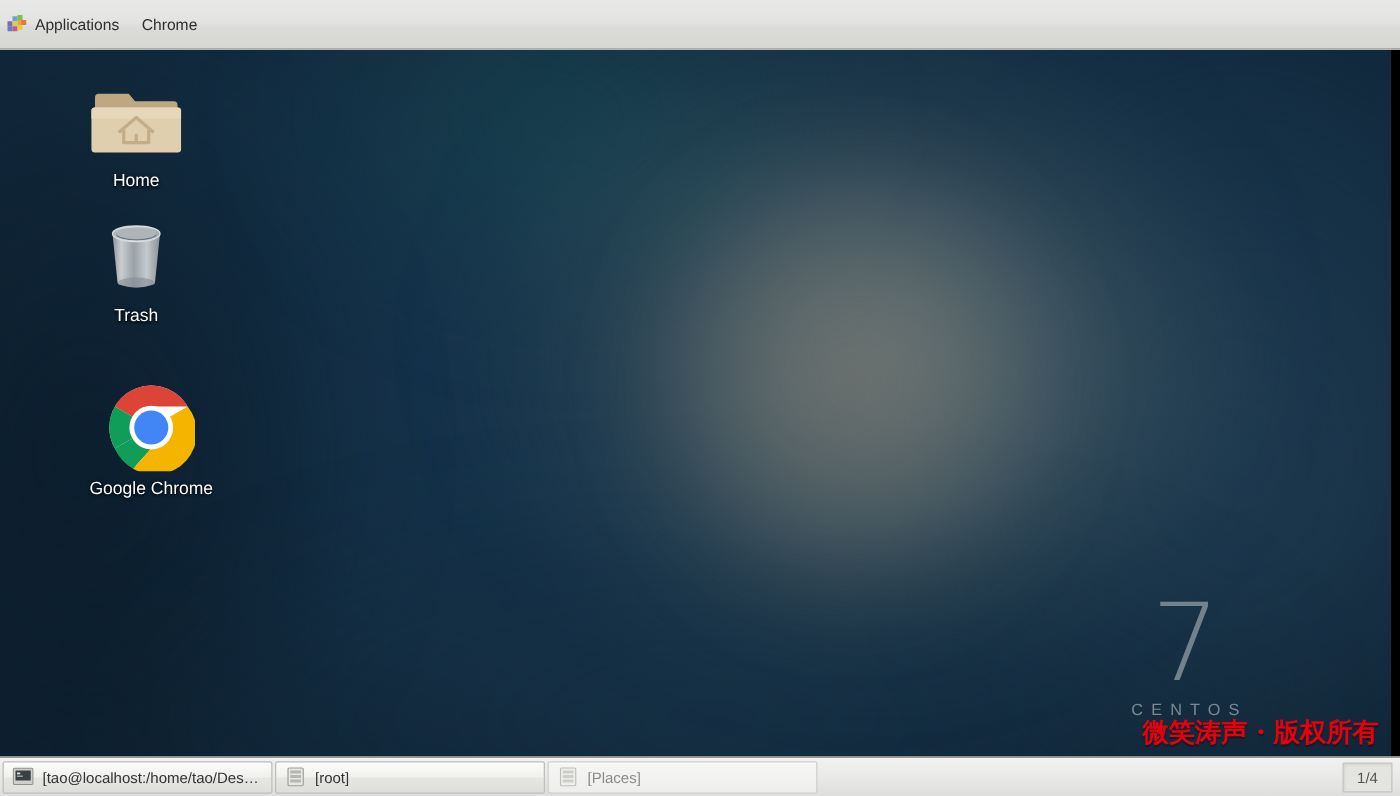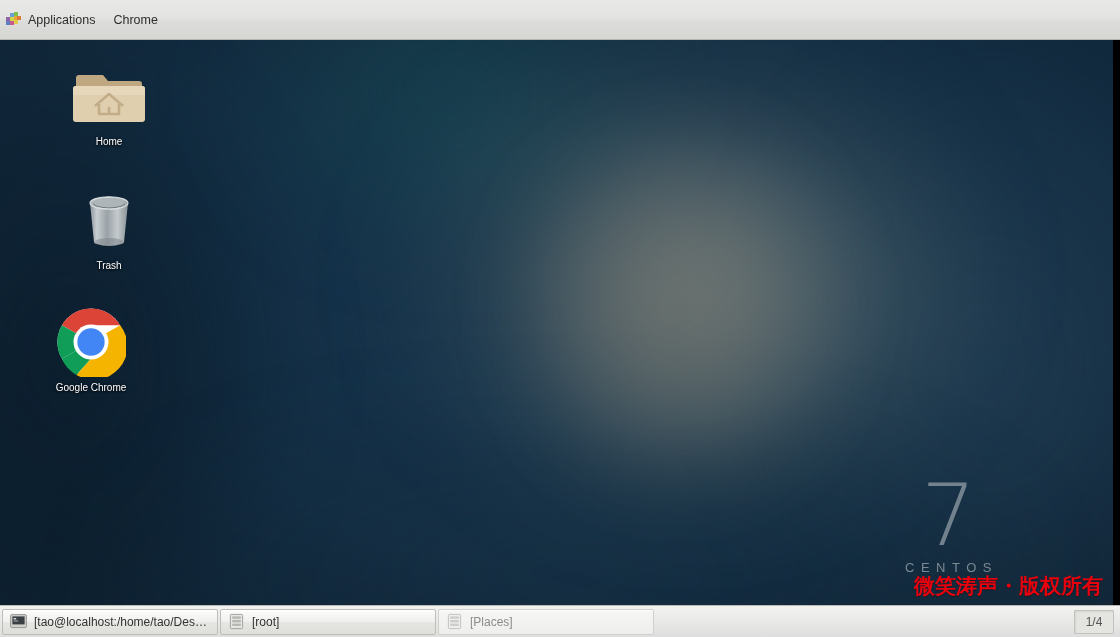--- a/index.html
+++ b/index.html
@@ -162,21 +162,21 @@
     align-items: center;
     cursor: default;
   }
   .desk-icon .glyph {
     width: 72px; height: 68px;
     position: relative;
     display: flex; align-items: center; justify-content: center;
   }
   .desk-icon .label {
     margin-top: 6px;
-    font-size: 10px;
+    font-size: 14px;
     color: #ffffff;
     text-shadow: 0 1px 2px rgba(0,0,0,0.85), 0 0 3px rgba(0,0,0,0.6);
     text-align: center;
     white-space: nowrap;
   }
 
   
   #centos-mark {
     position: absolute;
     right: 115px; bottom: 30px;
@@ -320,21 +320,21 @@
             <path d="M3 21 h66 a3 3 0 0 1 3 3 v30 a3 3 0 0 1 -3 3 H3 a3 3 0 0 1 -3 -3 V24 a3 3 0 0 1 3 -3 Z" fill="#e0cfae"></path>
             <path d="M3 21 h66 a3 3 0 0 1 3 3 v6 H0 v-6 a3 3 0 0 1 3 -3 Z" fill="#e6d7ba"></path>
             <path d="M22 41 L36 29 L50 41" stroke="#c2ad88" stroke-width="2.6" fill="none" stroke-linejoin="round"></path>
             <path d="M26 39 v10 h20 v-10" stroke="#c2ad88" stroke-width="2.6" fill="none" stroke-linejoin="round"></path>
             <line x1="36" y1="42" x2="36" y2="49" stroke="#c2ad88" stroke-width="2.6"></line>
           </svg>
         </span>
         <span class="label">Home</span>
       </div>
 
-      <div class="desk-icon" style="left:54px; top:162px;">
+      <div class="desk-icon" style="left:54px; top:146px;">
         <span class="glyph">
           <svg width="64" height="64" viewBox="0 0 64 64" aria-hidden="true">
             <defs>
               <linearGradient id="binBody" x1="0" y1="0" x2="1" y2="0">
                 <stop offset="0%" stop-color="#8d9499"></stop>
                 <stop offset="18%" stop-color="#c8ced2"></stop>
                 <stop offset="45%" stop-color="#9aa2a7"></stop>
                 <stop offset="72%" stop-color="#c4cacd"></stop>
                 <stop offset="100%" stop-color="#8a9297"></stop>
               </linearGradient>
@@ -348,21 +348,21 @@
             <ellipse cx="32" cy="54" rx="14.5" ry="4" fill="#7f878c" opacity="0.55"></ellipse>
             <ellipse cx="32" cy="15" rx="19" ry="6.2" fill="url(#binRim)"></ellipse>
             <ellipse cx="32" cy="15.6" rx="16" ry="4.8" fill="#6e767b"></ellipse>
             <ellipse cx="32" cy="14.6" rx="16" ry="4.8" fill="#aeb5b9"></ellipse>
             <ellipse cx="32" cy="15" rx="19" ry="6.2" fill="none" stroke="#d8dcde" stroke-width="1.1"></ellipse>
           </svg>
         </span>
         <span class="label">Trash</span>
       </div>
 
-      <div class="desk-icon" style="left:36px; top:284px;">
+      <div class="desk-icon" style="left:66px; top:284px;">
         <span class="glyph">
           <svg width="70" height="70" viewBox="0 0 100 100" aria-hidden="true">
             <circle cx="50" cy="50" r="48" fill="#ffffff"></circle>
             <path d="M50 2 A48 48 0 0 1 91.6 26 L50 26 A24 24 0 0 0 29.2 38 L8.4 26 A48 48 0 0 1 50 2 Z" fill="#db4437"></path>
             <path d="M8.4 26 L29.2 38 A24 24 0 0 0 29.2 62 L8.4 74 A48 48 0 0 1 8.4 26 Z" fill="#0f9d58"></path>
             <path d="M8.4 74 L29.2 62 A24 24 0 0 0 50 74 L29.2 97 A48 48 0 0 1 8.4 74 Z" fill="#0f9d58"></path>
             <path d="M91.6 26 A48 48 0 0 1 29.2 97 L50 74 A24 24 0 0 0 70.8 38 Z" fill="#f4b400"></path>
             <circle cx="50" cy="50" r="25" fill="#ffffff"></circle>
             <circle cx="50" cy="50" r="19.5" fill="#4285f4"></circle>
           </svg>

